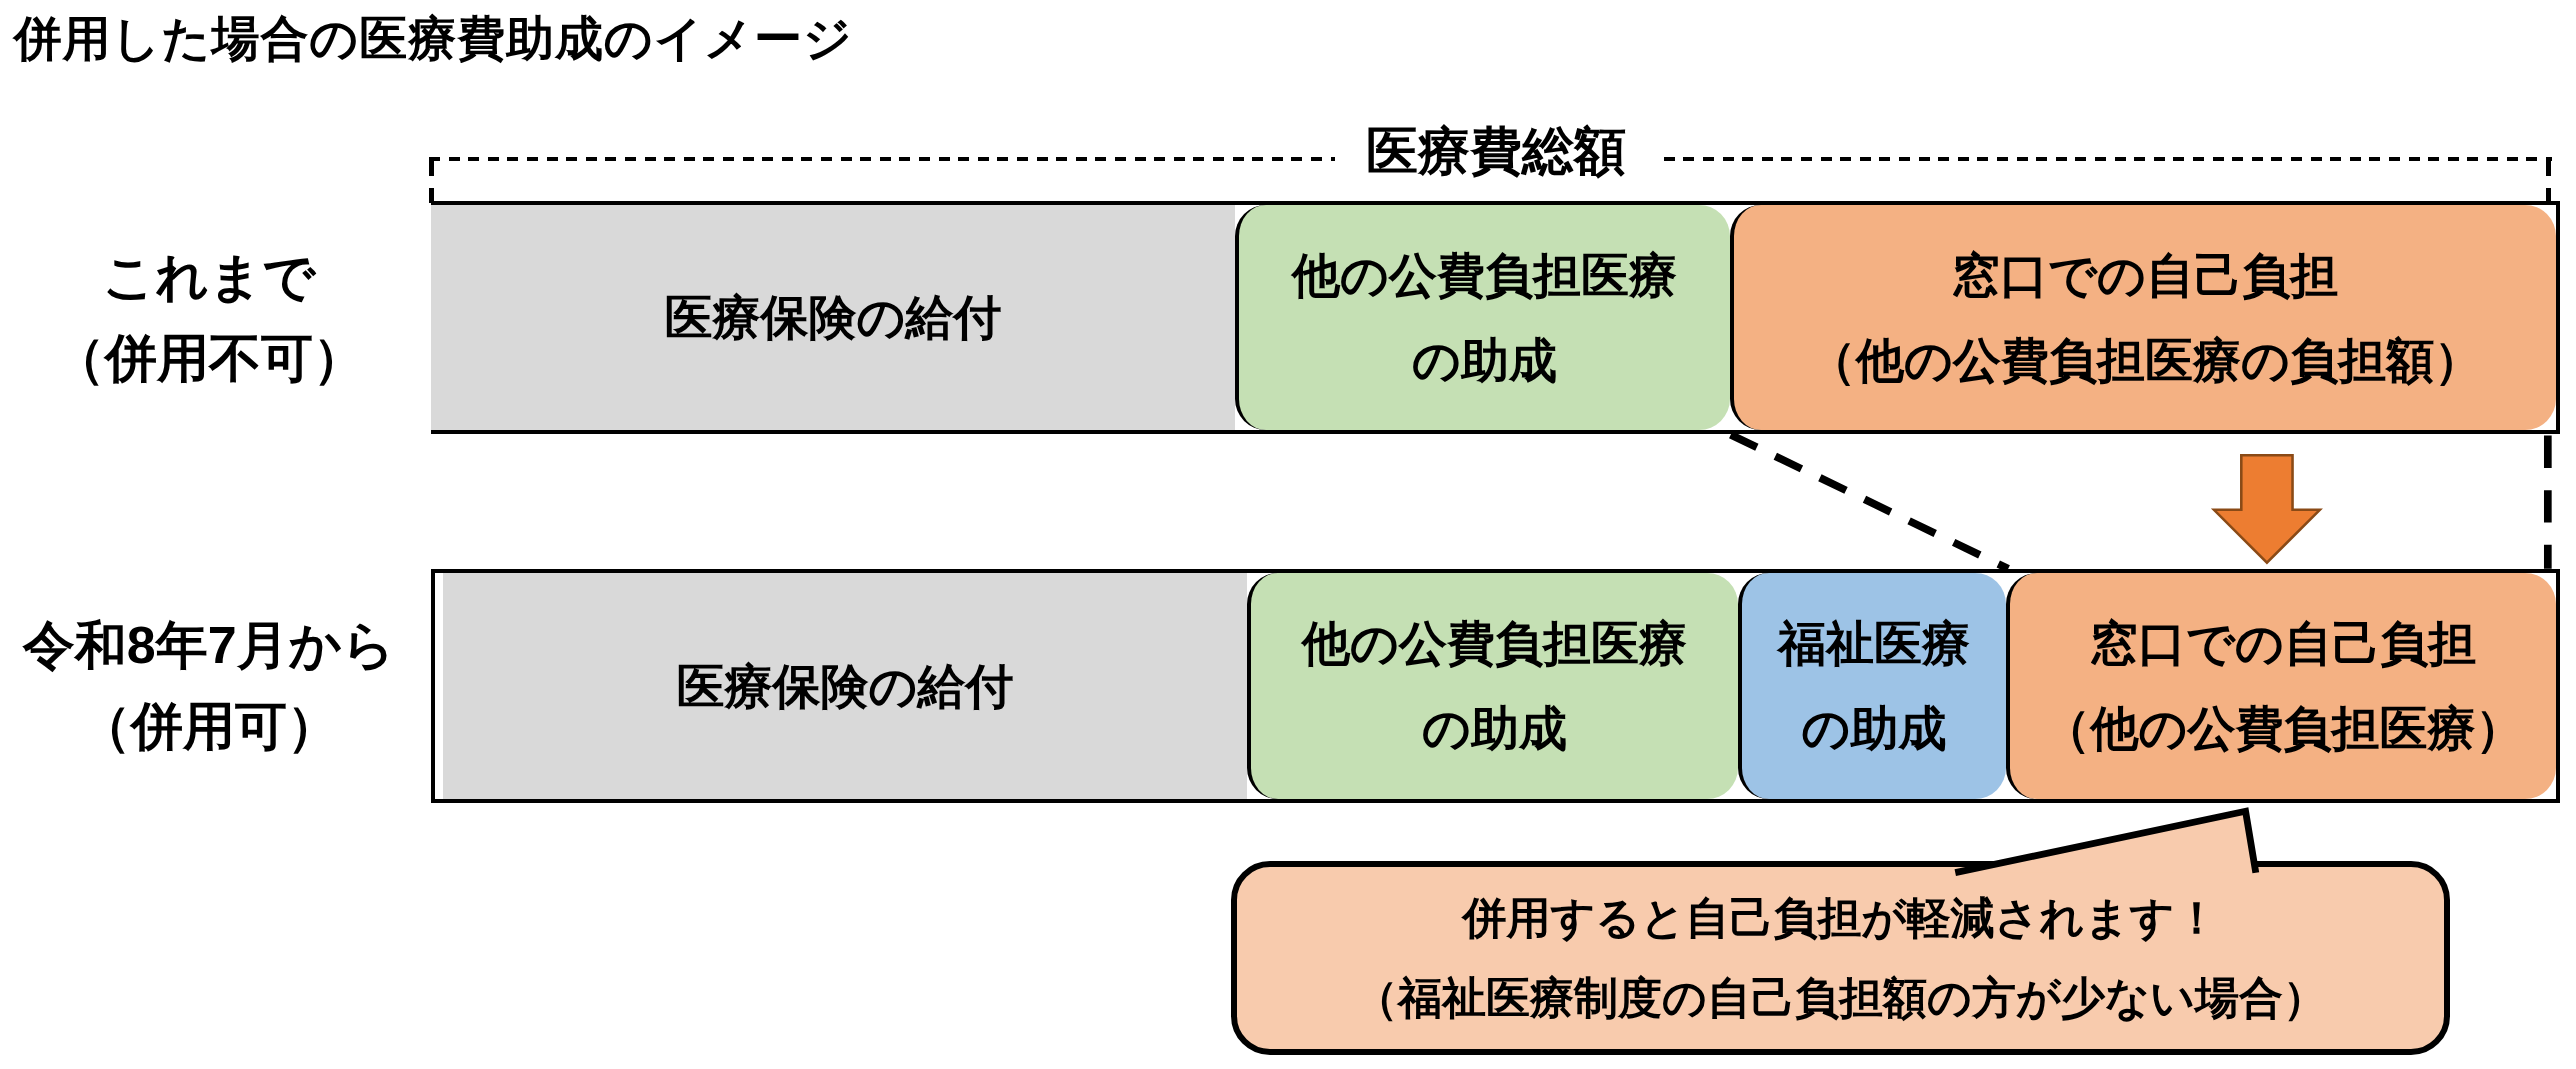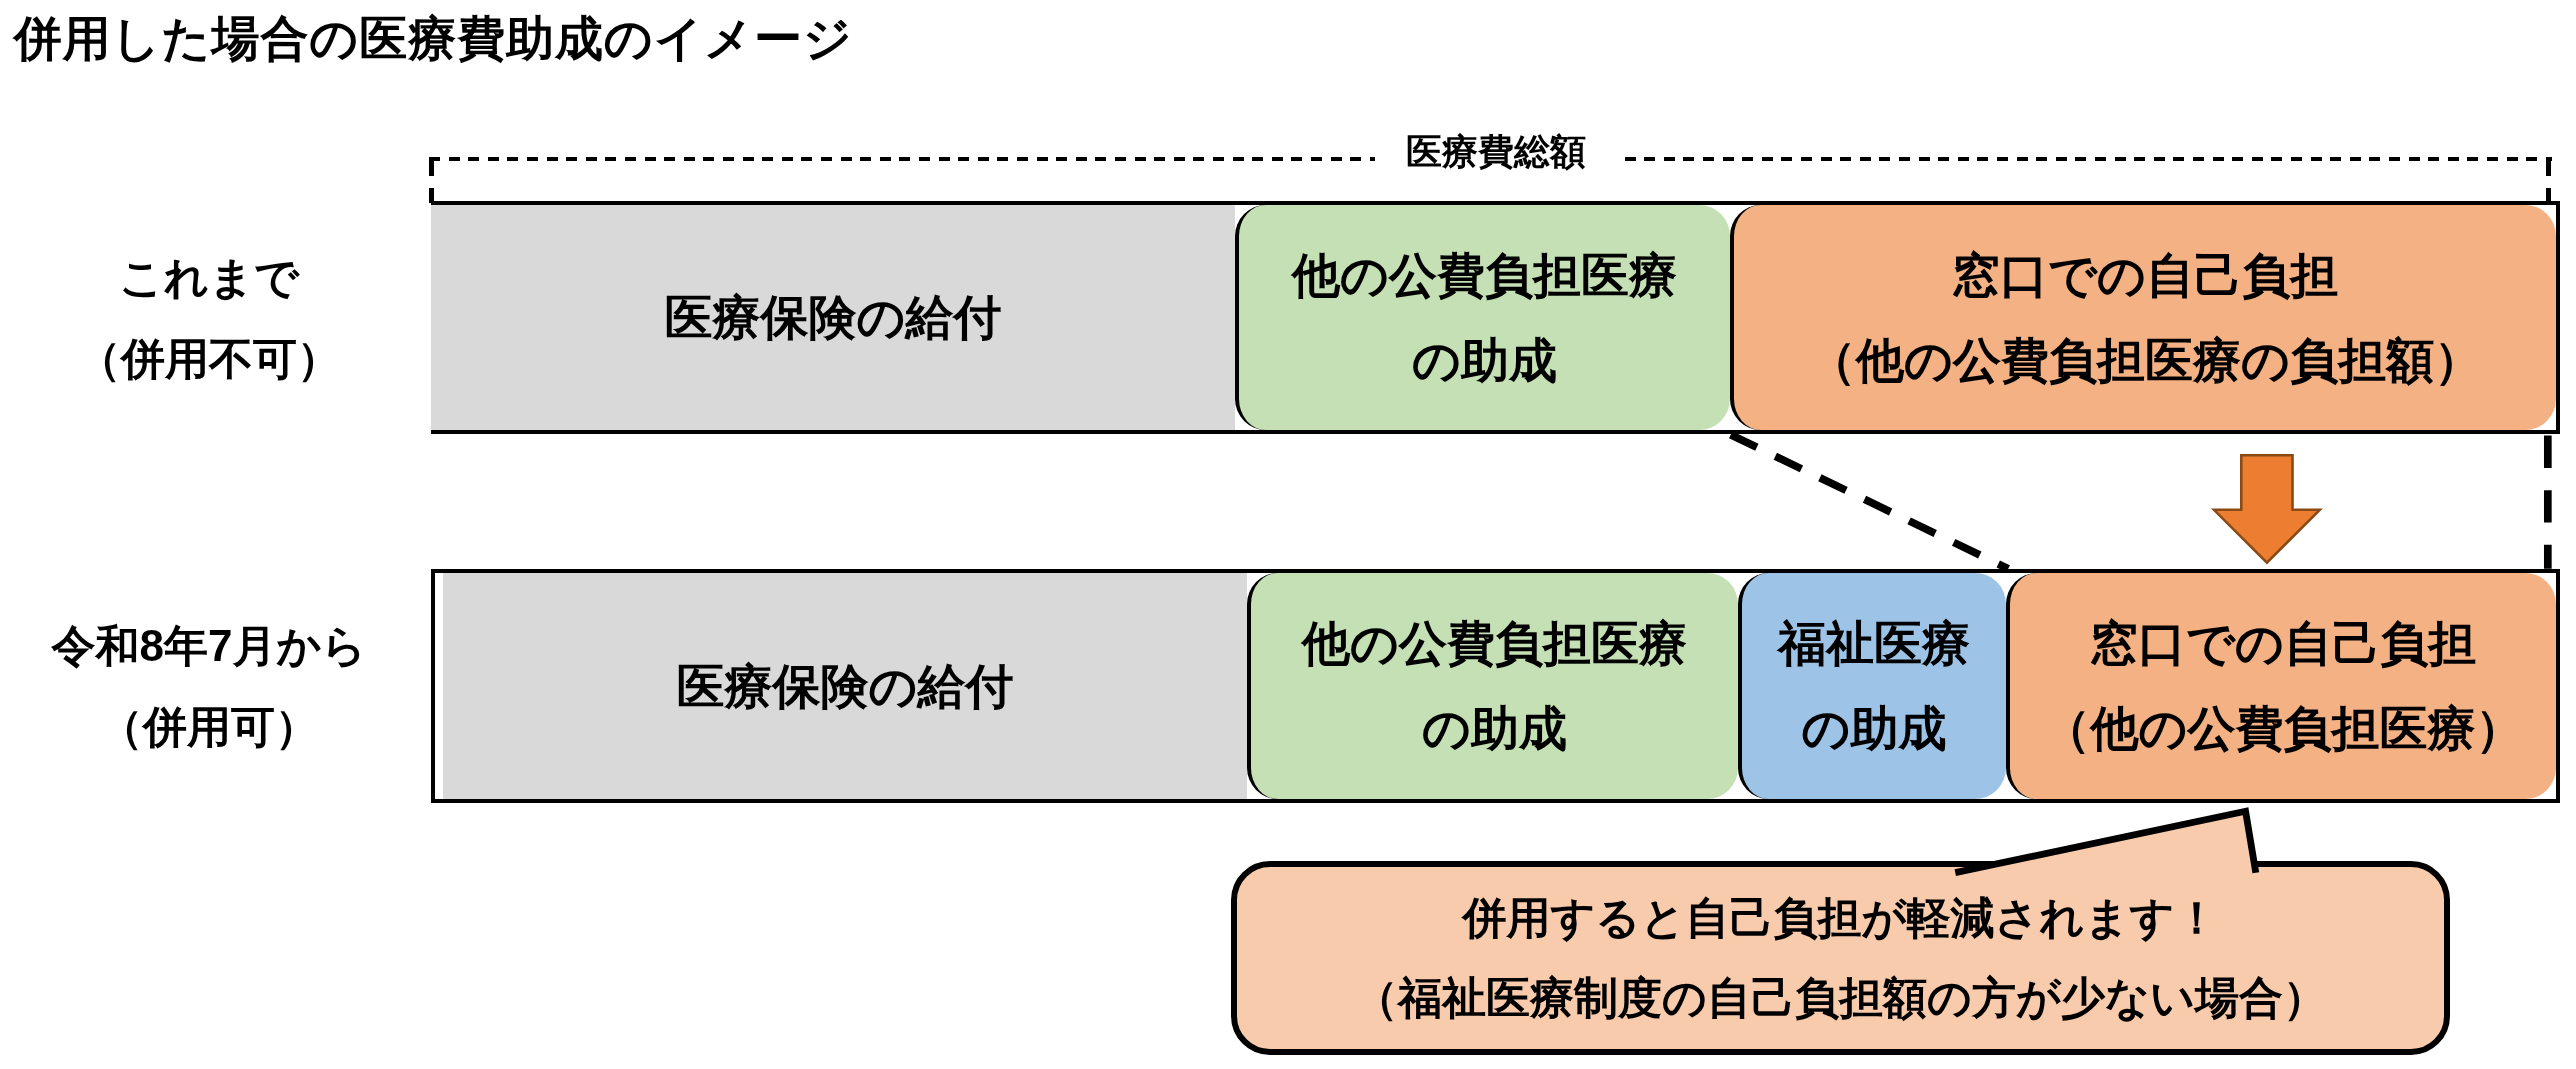--- a/index.html
+++ b/index.html
@@ -17,40 +17,40 @@
   }
   .bracket-vert{
     position:absolute;width:5.1px;height:44px;top:159px;
     background:repeating-linear-gradient(180deg,#000 0 17px,transparent 17px 29px);
   }
   .bracket-vert.left{left:429px;}
   .bracket-vert.right{left:2546px;}
   .bracket-label{
     position:absolute;left:1496px;top:120px;transform:translateX(-50%);
     height:63px;line-height:63px;padding:0 31px;background:#ffffff;
-    font-size:36px;font-weight:bold;white-space:nowrap;
+    font-size:52px;font-weight:bold;white-space:nowrap;
   }
   
   .row{
     position:absolute;left:431px;width:2129px;display:flex;
     border:4.3px solid #000;box-sizing:border-box;background:#fff;justify-content:flex-end;
   }
   .row1{top:201px;height:233px;}
   .row2{top:569px;height:234px;}
   .seg{
     display:flex;flex-direction:column;justify-content:center;align-items:center;
     text-align:center;font-size:48px;font-weight:bold;line-height:85px;
     box-sizing:border-box;flex:0 0 auto;white-space:nowrap;
   }
   .seg + .seg{border-left:4.3px solid #000;border-radius:31px;}
   .r1-s0{width:804px;} .r1-s1{width:495px;} .r1-s2{width:826px;}
   .r2-s0{width:804px;} .r2-s1{width:491px;} .r2-s2{width:268px;} .r2-s3{width:550px;}
   
   .side-label{
-    position:absolute;text-align:center;font-size:44px;font-weight:bold;line-height:81px;white-space:nowrap;
+    position:absolute;text-align:center;font-size:52px;font-weight:bold;line-height:81px;white-space:nowrap;
   }
   .side-label.first{left:8.5px;top:237px;width:401px;}
   .side-label.second{left:0px;top:605px;width:418px;}
   
   .callout{
     position:absolute;left:1231px;top:861px;width:1219px;height:194px;
     border:6.8px solid #000;border-radius:39px;box-sizing:border-box;
     display:flex;flex-direction:column;justify-content:center;align-items:center;
     font-size:44px;font-weight:bold;line-height:80px;text-align:center;white-space:nowrap;
   }

